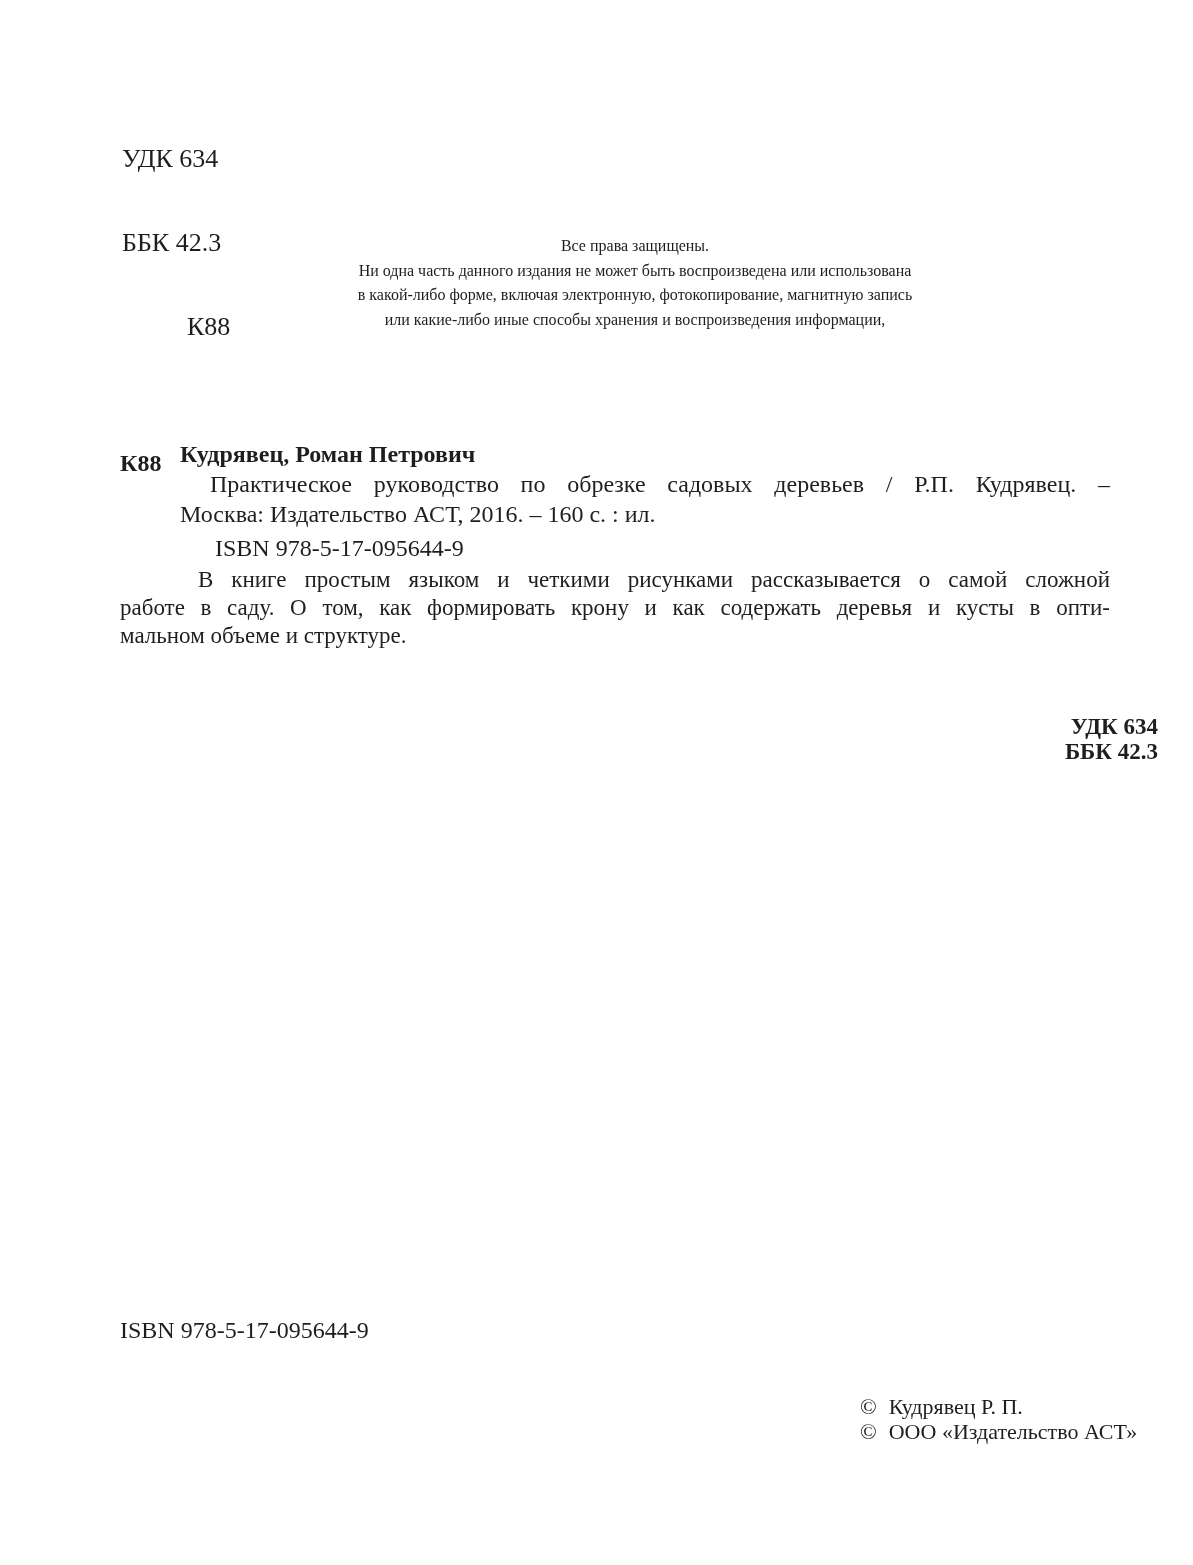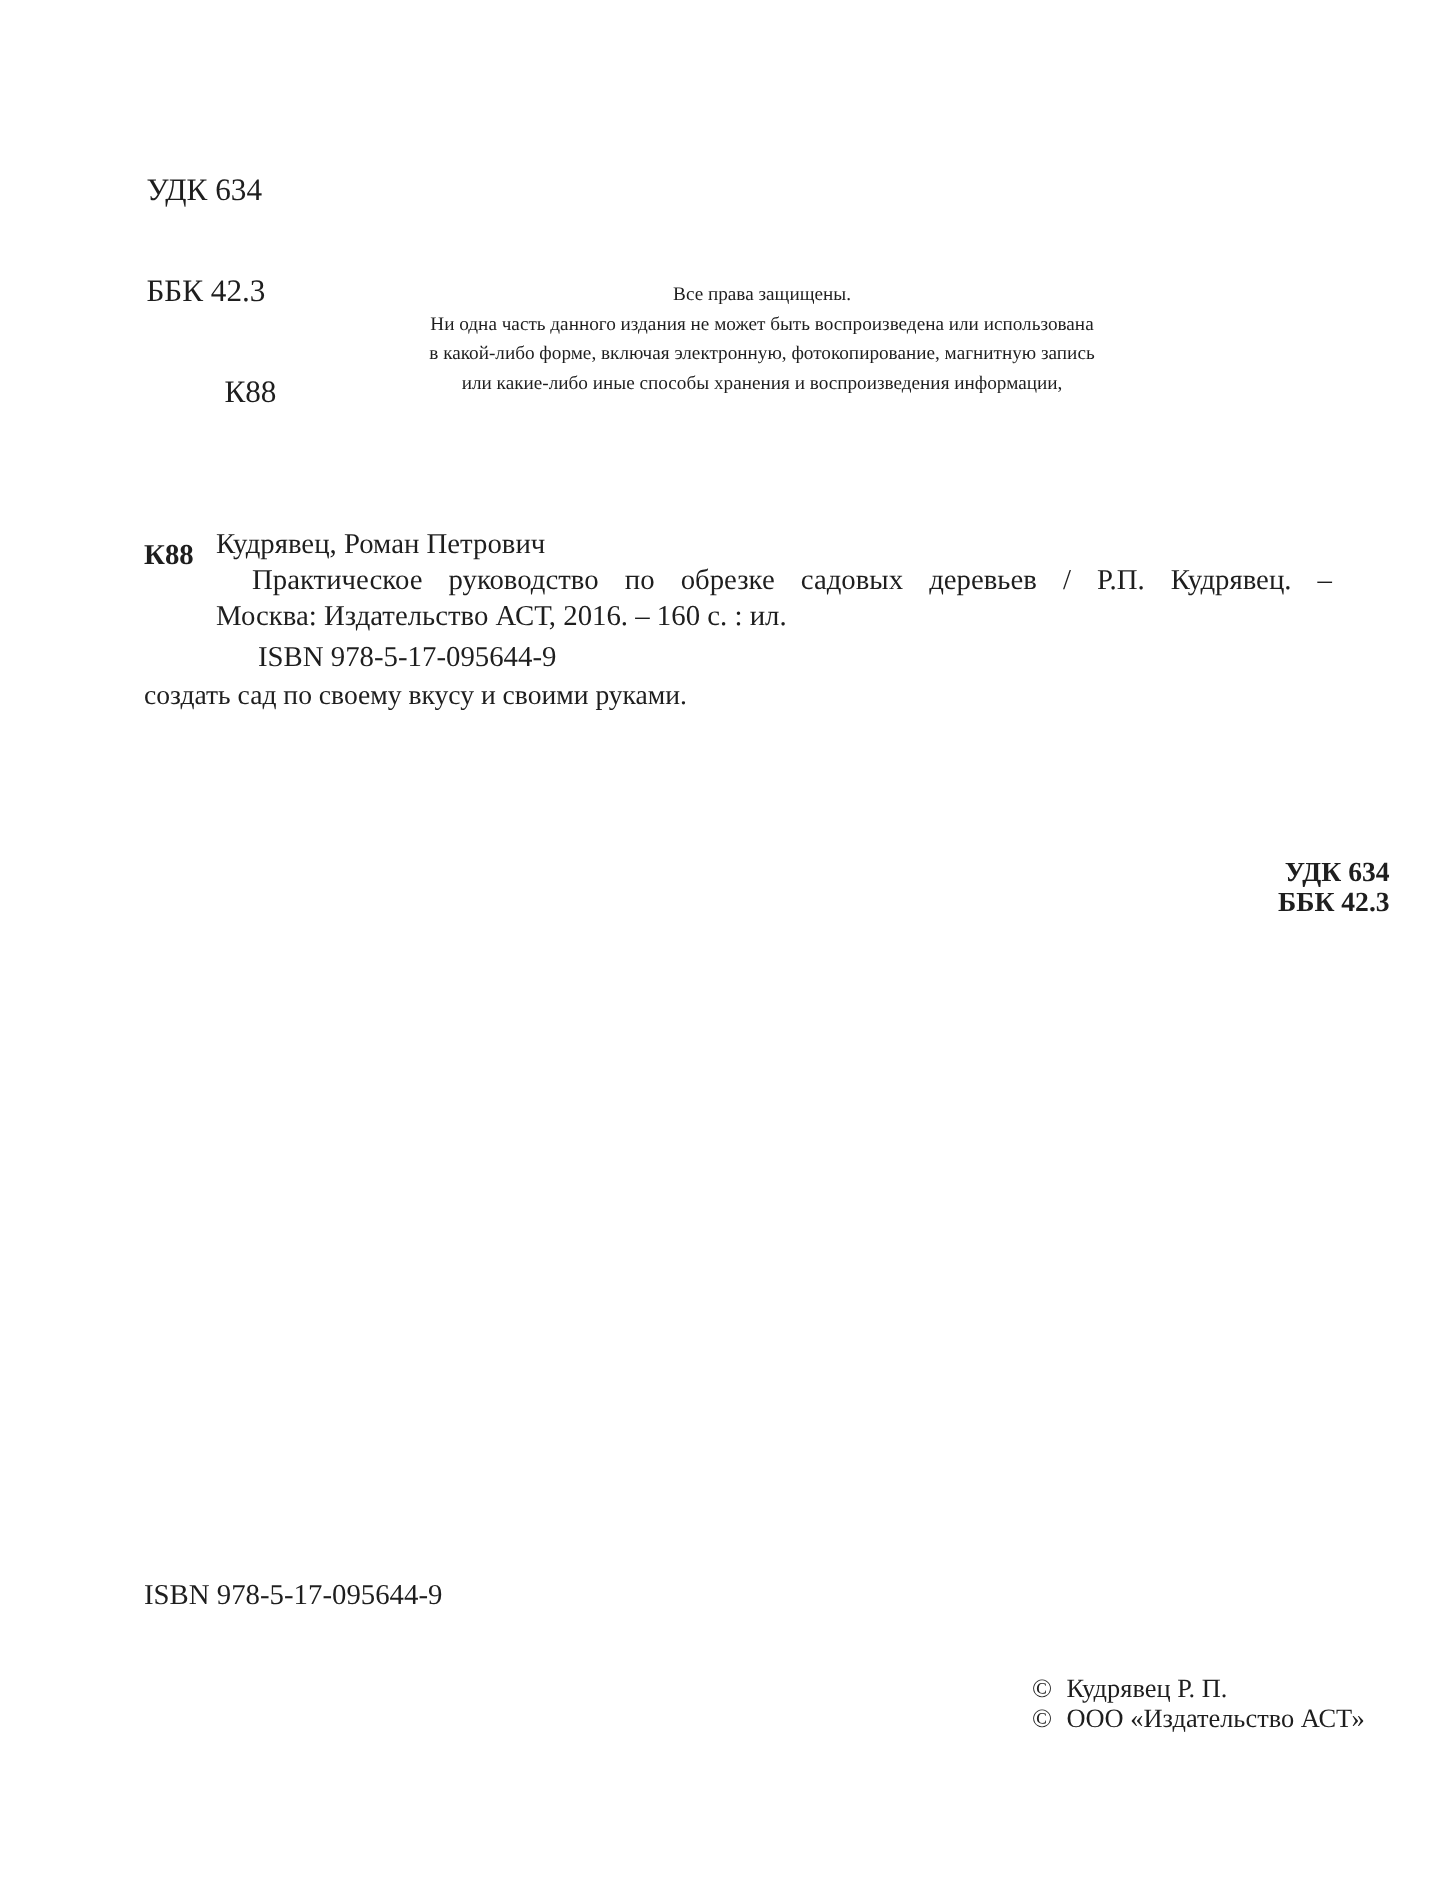--- a/index.html
+++ b/index.html
@@ -46,21 +46,21 @@
     font-size: 24px;
     font-weight: bold;
   }
   .entry {
     left: 180px;
     top: 439px;
     width: 930px;
     font-size: 24px;
     line-height: 30px;
   }
-  .entry .author { font-weight: normal; }
+  .entry .author { font-weight: bold; }
   .entry .isbn-line { margin-top: 4px; padding-left: 35px; }
 
   .jline {
     text-align: justify;
     text-align-last: justify;
   }
   .ind-30 { padding-left: 30px; }
   .ind-78 { padding-left: 78px; }
 
   
@@ -124,21 +124,25 @@
 
   <div class="block entry">
     <div class="author">Кудрявец, Роман Петрович</div>
     <div class="jline ind-30">Практическое руководство по обрезке садовых деревьев / Р.П. Кудрявец. –</div>
     <div>Москва: Издательство АСТ, 2016. – 160 с. : ил.</div>
     <div class="isbn-line">ISBN 978-5-17-095644-9</div>
   </div>
 
   <div class="block annotation">
     <div>
-      <div>создать сад по своему вкусу и своими руками.</div>
+      <div class="jline ind-78">В книге простым языком и четкими рисунками рассказывается о самой сложной</div>
+      <div class="jline">работе в саду. О том, как формировать крону и как содержать деревья и кусты в опти-</div>
+      <div>мальном объеме и структуре.</div>
+    </div>
+    <div>
     </div>
   </div>
 
   <div class="block codes-right">
     <div>УДК 634</div>
     <div>ББК 42.3</div>
   </div>
 
   <div class="block isbn-bottom">ISBN 978-5-17-095644-9</div>
 

